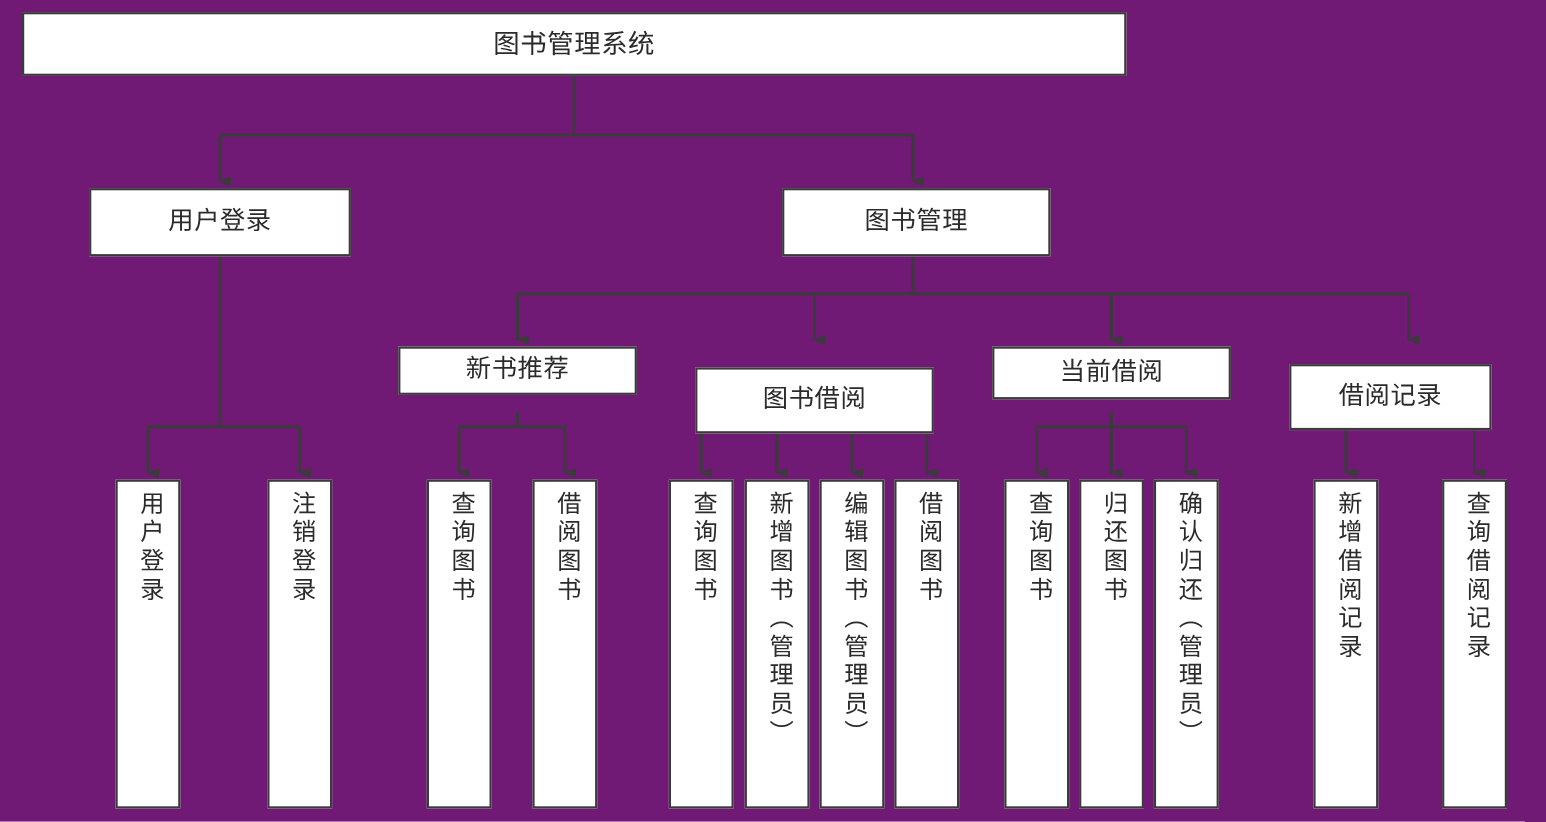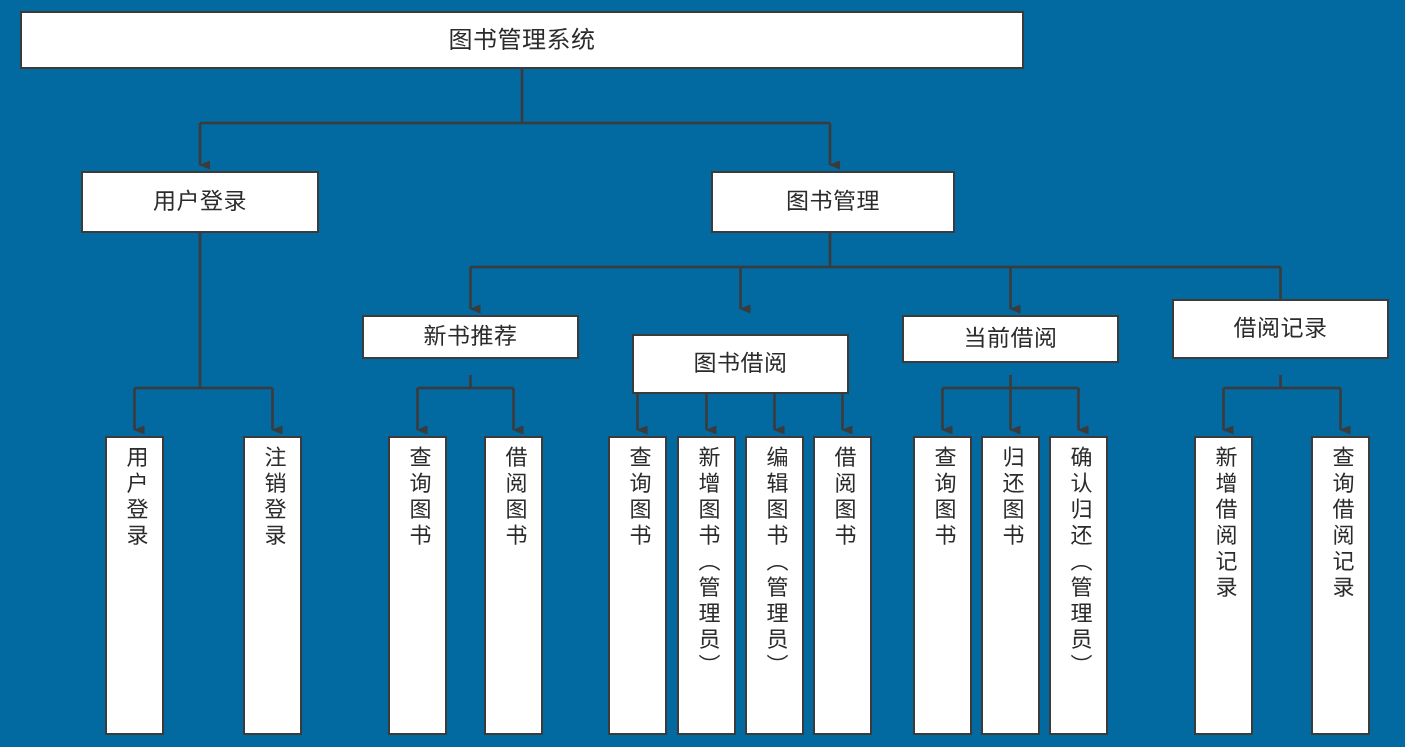--- a/index.html
+++ b/index.html
@@ -8,21 +8,21 @@
     padding: 0;
     background: #ffffff;
   }
   body {
     font-family: "DejaVu Sans", "Liberation Sans", sans-serif;
   }
   #diagram-root {
     position: relative;
     width: 1405px;
     height: 747px;
-    background: #0369a1;
+    background: #701a75;
     overflow: hidden;
   }
   #edge-layer {
     position: absolute;
     left: 0;
     top: 0;
     width: 1405px;
     height: 747px;
     pointer-events: none;
   }
@@ -135,21 +135,21 @@
       </div>
       <div class="node horizontal" style="left: 362px; top: 315px; width: 217px; height: 44px;">
         <span class="node-label">新书推荐</span>
       </div>
       <div class="node horizontal" style="left: 632px; top: 315px; width: 217px; height: 60px; margin-top: 19px;">
         <span class="node-label">图书借阅</span>
       </div>
       <div class="node horizontal" style="left: 902px; top: 315px; width: 217px; height: 48px;">
         <span class="node-label">当前借阅</span>
       </div>
-      <div class="node horizontal" style="left: 1172px; top: 299px; width: 217px; height: 60px;">
+      <div class="node horizontal" style="left: 1172px; top: 331px; width: 184px; height: 60px;">
         <span class="node-label">借阅记录</span>
       </div>
       <div class="node vertical" style="left: 105px; top: 436px; width: 59px; height: 299px;">
         <span class="node-label">用户登录</span>
       </div>
       <div class="node vertical" style="left: 243px; top: 436px; width: 59px; height: 299px;">
         <span class="node-label">注销登录</span>
       </div>
       <div class="node vertical" style="left: 388px; top: 436px; width: 59px; height: 299px;">
         <span class="node-label">查询图书</span>

